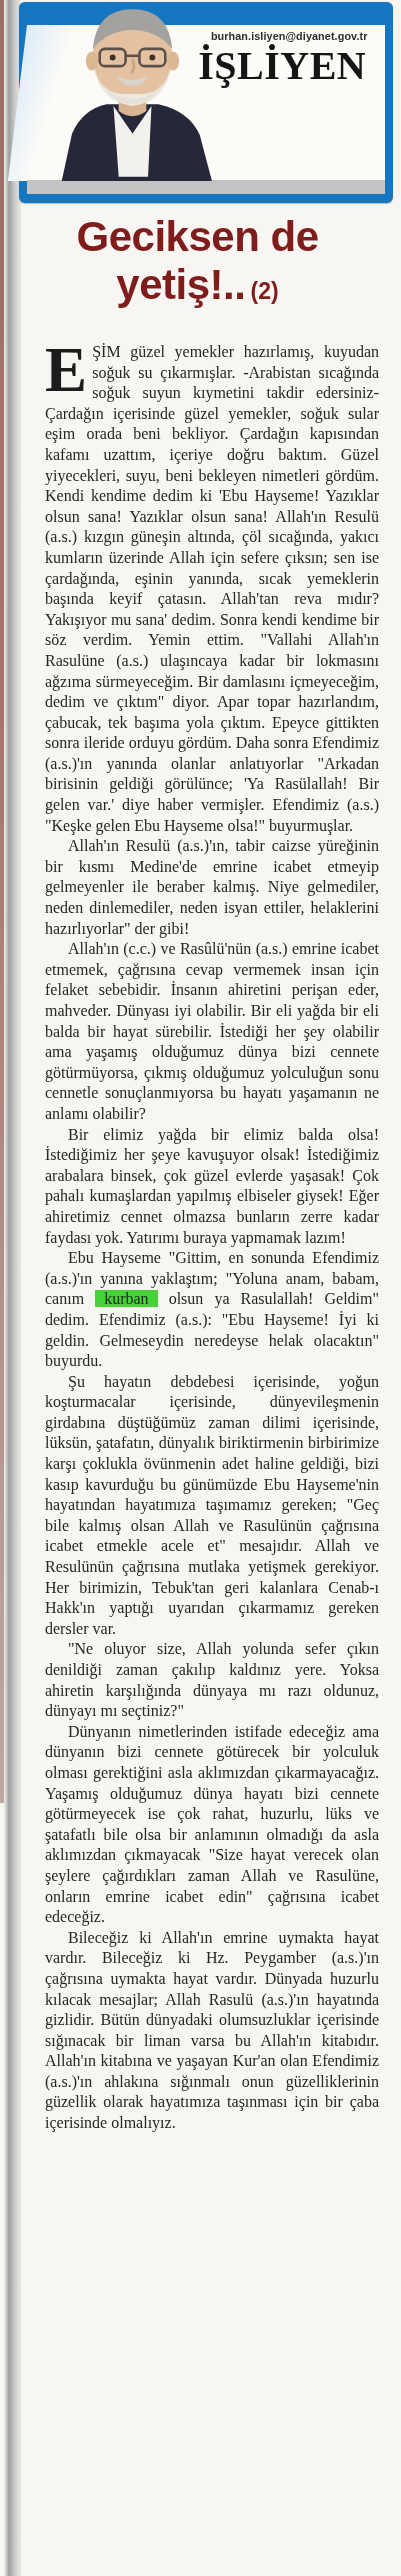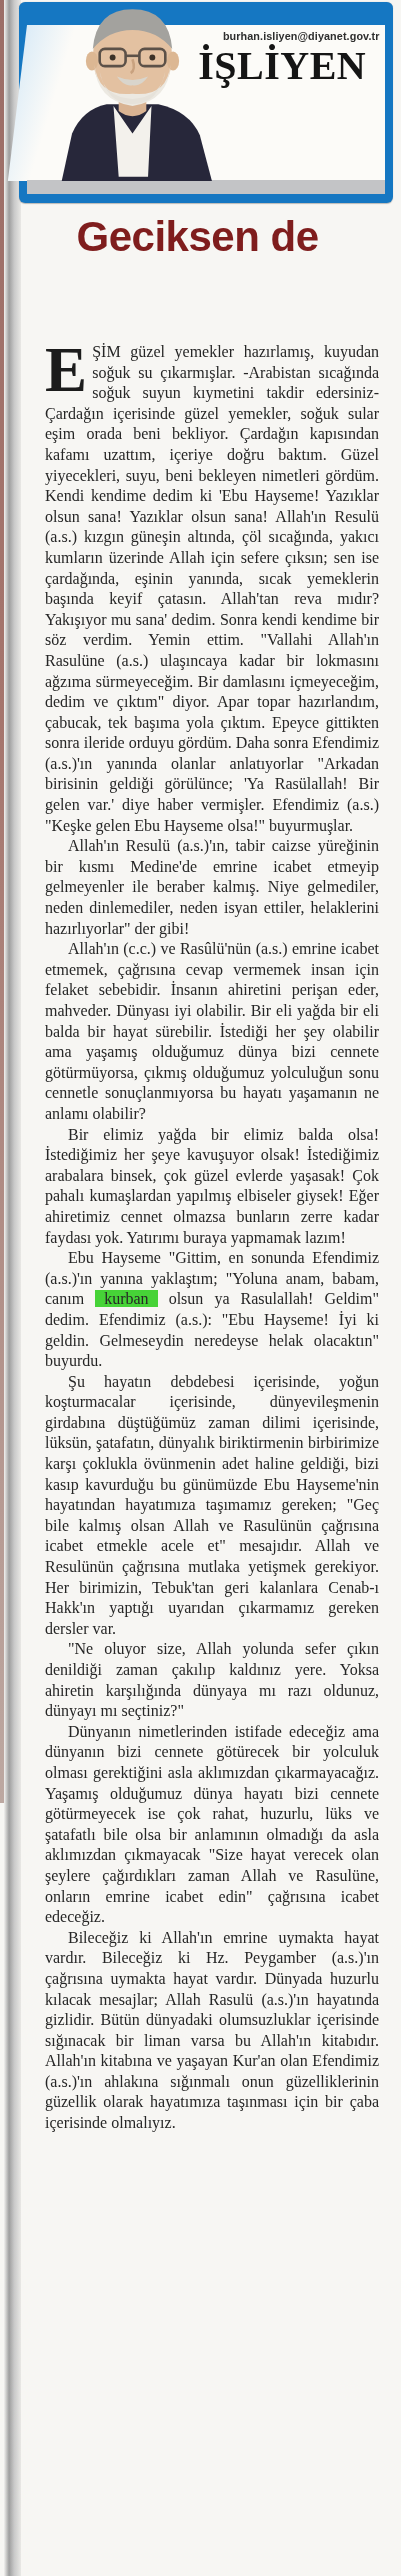--- a/index.html
+++ b/index.html
@@ -48,21 +48,21 @@
     transform-origin:top left;
   }
   .masthead-band{
     position:absolute;left:8.2px;right:7.2px;top:178px;height:14.4px;
     background:var(--band-gray);
   }
   .author-photo{
     position:absolute;left:27px;top:2.1px;width:173px;height:177px;
   }
   .masthead-email{
-    position:absolute;top:28px;right:13px;
+    position:absolute;top:28px;right:25px;
     font-family:"Liberation Sans", sans-serif;
     font-size:10.8px;font-weight:bold;color:#2e2e2e;
     letter-spacing:0.1px;
   }
   .author-name{
     position:absolute;top:47px;right:9.3px;width:202px;
     text-align:center;color:#151515;
   }
   .author-first{
     font-family:"Liberation Serif", serif;
@@ -156,20 +156,21 @@
 
     <div class="masthead-email">burhan.isliyen@diyanet.gov.tr</div>
 
     <div class="author-name">
       <div class="author-last">İŞLİYEN</div>
     </div>
   </div>
 
   <div class="headline">
     <div>Geciksen de</div>
+    <div><span>yetiş!..</span><span class="issue">(2)</span></div>
   </div>
 
   <div class="article">
     <p class="first"><span class="dropcap">E</span><span class="lead-bold">ŞİM</span><span> güzel yemekler hazırlamış, kuyudan soğuk su çıkarmışlar. -Arabistan sıcağında soğuk suyun kıymetini takdir edersiniz- Çardağın içerisinde güzel yemekler, soğuk sular eşim orada beni bekliyor. Çardağın kapısından kafamı uzattım, içeriye doğru baktım. Güzel yiyecekleri, suyu, beni bekleyen nimetleri gördüm. Kendi kendime dedim ki 'Ebu Hayseme! Yazıklar olsun sana! Yazıklar olsun sana! Allah'ın Resulü (a.s.) kızgın güneşin altında, çöl sıcağında, yakıcı kumların üzerinde Allah için sefere çıksın; sen ise çardağında, eşinin yanında, sıcak yemeklerin başında keyif çatasın. Allah'tan reva mıdır? Yakışıyor mu sana' dedim. Sonra kendi kendime bir söz verdim. Yemin ettim. "Vallahi Allah'ın Rasulüne (a.s.) ulaşıncaya kadar bir lokmasını ağzıma sürmeyeceğim. Bir damlasını içmeyeceğim, dedim ve çıktım" diyor. Apar topar hazırlandım, çabucak, tek başıma yola çıktım. Epeyce gittikten sonra ileride orduyu gördüm. Daha sonra Efendimiz (a.s.)'ın yanında olanlar anlatıyorlar "Arkadan birisinin geldiği görülünce; 'Ya Rasülallah! Bir gelen var.' diye haber vermişler. Efendimiz (a.s.) "Keşke gelen Ebu Hayseme olsa!" buyurmuşlar.</span></p>
 
   <p>Allah'ın Resulü (a.s.)'ın, tabir caizse yüreğinin bir kısmı Medine'de emrine icabet etmeyip gelmeyenler ile beraber kalmış. Niye gelmediler, neden dinlemediler, neden isyan ettiler, helaklerini hazırlıyorlar" der gibi!</p>
       <p>Allah'ın (c.c.) ve Rasûlü'nün (a.s.) emrine icabet etmemek, çağrısına cevap vermemek insan için felaket sebebidir. İnsanın ahiretini perişan eder, mahveder. Dünyası iyi olabilir. Bir eli yağda bir eli balda bir hayat sürebilir. İstediği her şey olabilir ama yaşamış olduğumuz dünya bizi cennete götürmüyorsa, çıkmış olduğumuz yolculuğun sonu cennetle sonuçlanmıyorsa bu hayatı yaşamanın ne anlamı olabilir?</p>
       <p>Bir elimiz yağda bir elimiz balda olsa! İstediğimiz her şeye kavuşuyor olsak! İstediğimiz arabalara binsek, çok güzel evlerde yaşasak! Çok pahalı kumaşlardan yapılmış elbiseler giysek! Eğer ahiretimiz cennet olmazsa bunların zerre kadar faydası yok. Yatırımı buraya yapmamak lazım!</p>
       <p>Ebu Hayseme "Gittim, en sonunda Efendimiz (a.s.)'ın yanına yaklaştım; "Yoluna anam, babam, canım <span class="hl">kurban</span> olsun ya Rasulallah! Geldim" dedim. Efendimiz (a.s.): "Ebu Hayseme! İyi ki geldin. Gelmeseydin neredeyse helak olacaktın" buyurdu.</p>
       <p>Şu hayatın debdebesi içerisinde, yoğun koşturmacalar içerisinde, dünyevileşmenin girdabına düştüğümüz zaman dilimi içerisinde, lüksün, şatafatın, dünyalık biriktirmenin birbirimize karşı çoklukla övünmenin adet haline geldiği, bizi kasıp kavurduğu bu günümüzde Ebu Hayseme'nin hayatından hayatımıza taşımamız gereken; "Geç bile kalmış olsan Allah ve Rasulünün çağrısına icabet etmekle acele et" mesajıdır. Allah ve Resulünün çağrısına mutlaka yetişmek gerekiyor. Her birimizin, Tebuk'tan geri kalanlara Cenab-ı Hakk'ın yaptığı uyarıdan çıkarmamız gereken dersler var.</p>

